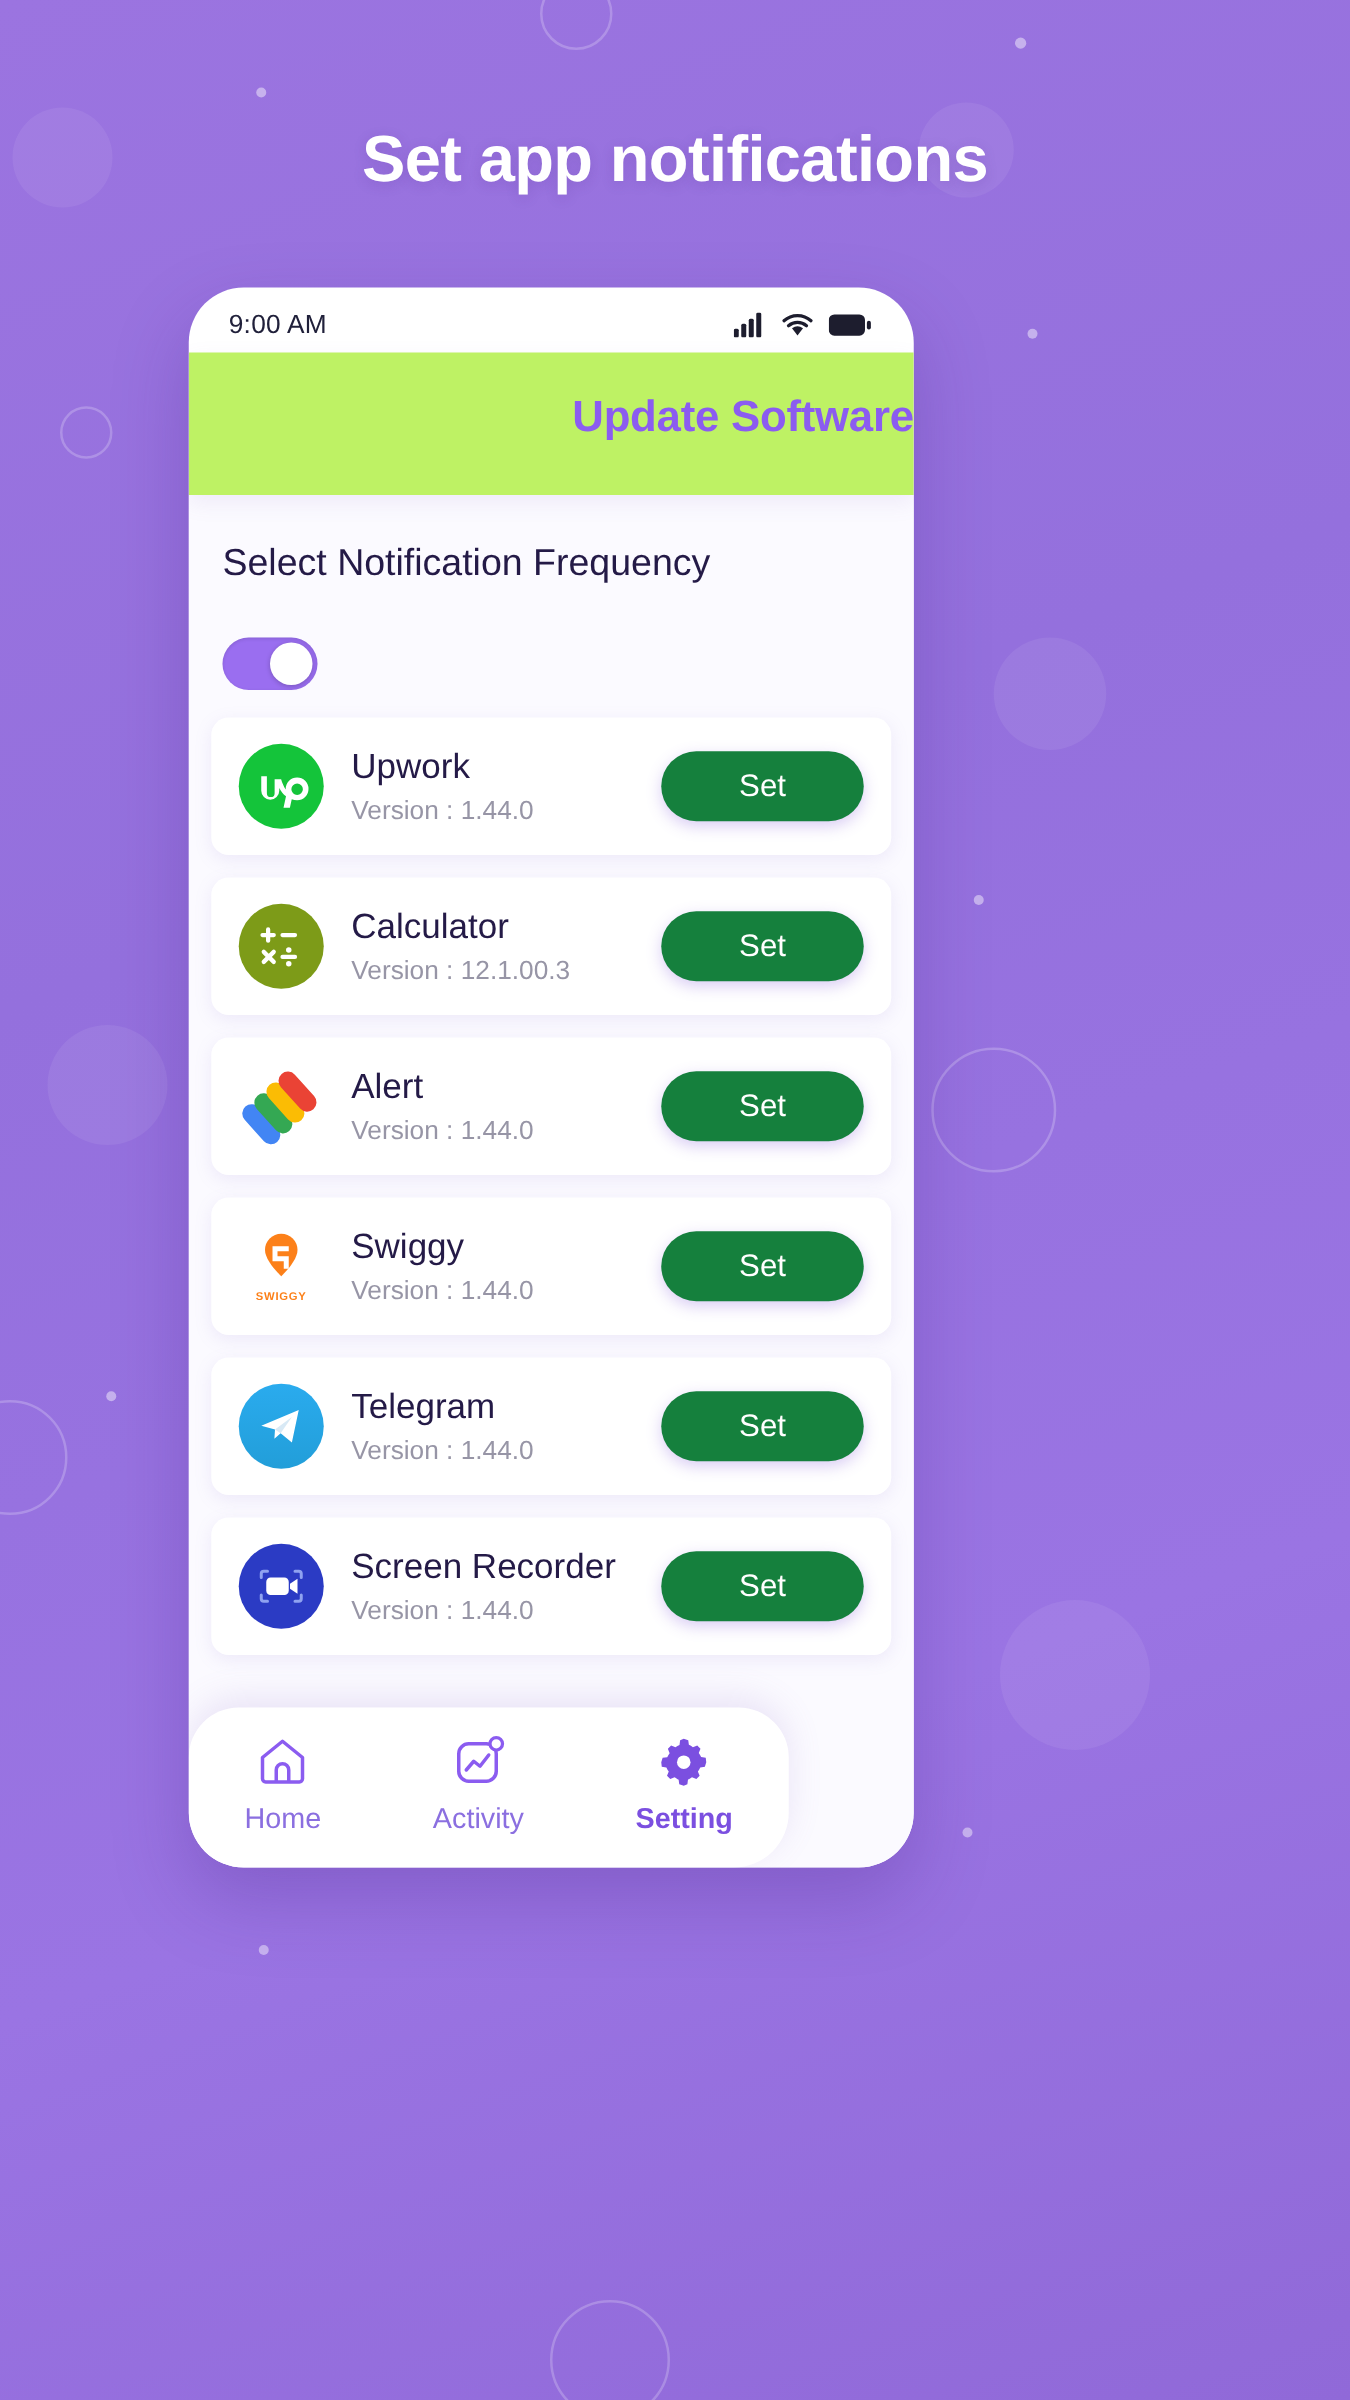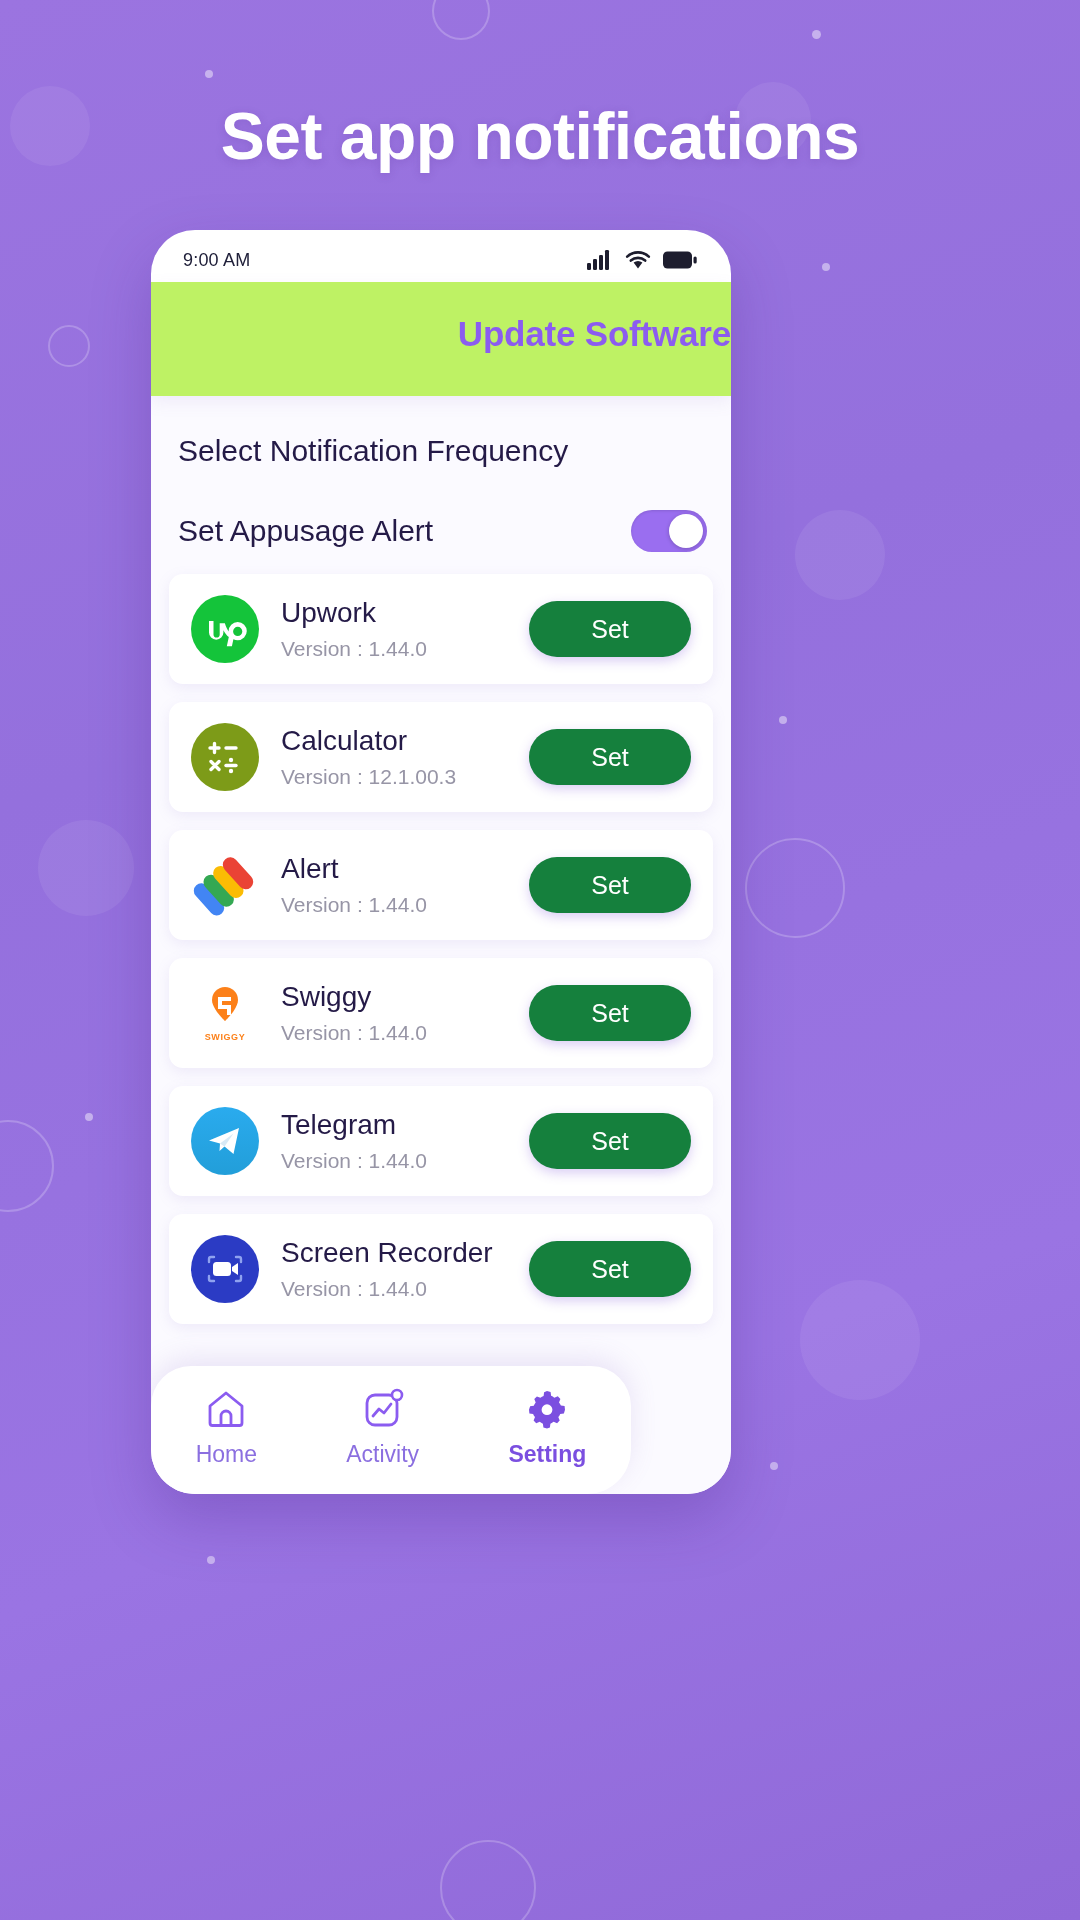--- a/index.html
+++ b/index.html
@@ -13,42 +13,42 @@
   
   .deco { position:absolute; border-radius:50%; pointer-events:none; }
   .deco-ring { border:2px solid rgba(255,255,255,0.22); background:transparent; }
   .deco-fill { background:rgba(255,255,255,0.07); }
   .deco-dot  { background:rgba(255,255,255,0.45); }
 
   
   .page-title {
     position:absolute; top:98px; left:0; width:1080px;
     text-align:center; color:#ffffff;
-    font-size:66px; font-weight:700; letter-spacing:-0.5px;
+    font-size:52px; font-weight:700; letter-spacing:-0.5px;
     text-shadow:0 2px 10px rgba(80,40,140,0.18);
   }
 
   
   .phone {
     position:absolute; left:151px; top:230px;
     width:580px; height:1264px;
     background:#ffffff;
     border-radius:44px;
     box-shadow:0 26px 60px rgba(70,30,130,0.26);
     overflow:hidden;
     display:flex; flex-direction:column;
   }
 
   
   .status-bar {
     height:52px; flex:0 0 52px;
     display:flex; align-items:center; justify-content:space-between;
     padding:8px 34px 0 32px;
   }
-  .status-time { font-size:18px; color:#20203a; font-weight:400; letter-spacing:0.2px;text-align:right; }
+  .status-time { font-size:21px; color:#20203a; font-weight:400; letter-spacing:0.2px;text-align:right; }
   .status-icons { display:flex; align-items:center; gap:12px; }
 
   
   .phone-header {
     flex:0 0 auto; padding:32px 0 42px 0; text-align:right;
     background:#bef264;
     box-shadow:0 6px 16px rgba(140,110,200,0.10);
     position:relative; z-index:5;
   }
   .phone-header .title {
@@ -190,21 +190,20 @@
   <div class="phone-header">
     <div class="title">Update Software</div>
   </div>
 
   <div class="phone-body">
 
     <div class="section-label">Select Notification Frequency</div>
 
 
     <div class="alert-row">
-      <span class="label">Set Appusage Alert</span>
       <span class="toggle">
         <span class="knob"></span>
       </span>
     </div>
 
     <div class="app-list">
 
       <div class="app-row">
         <span class="app-icon" style="background:#14c43a;">
           <svg width="48" height="48" viewBox="0 0 48 48">

